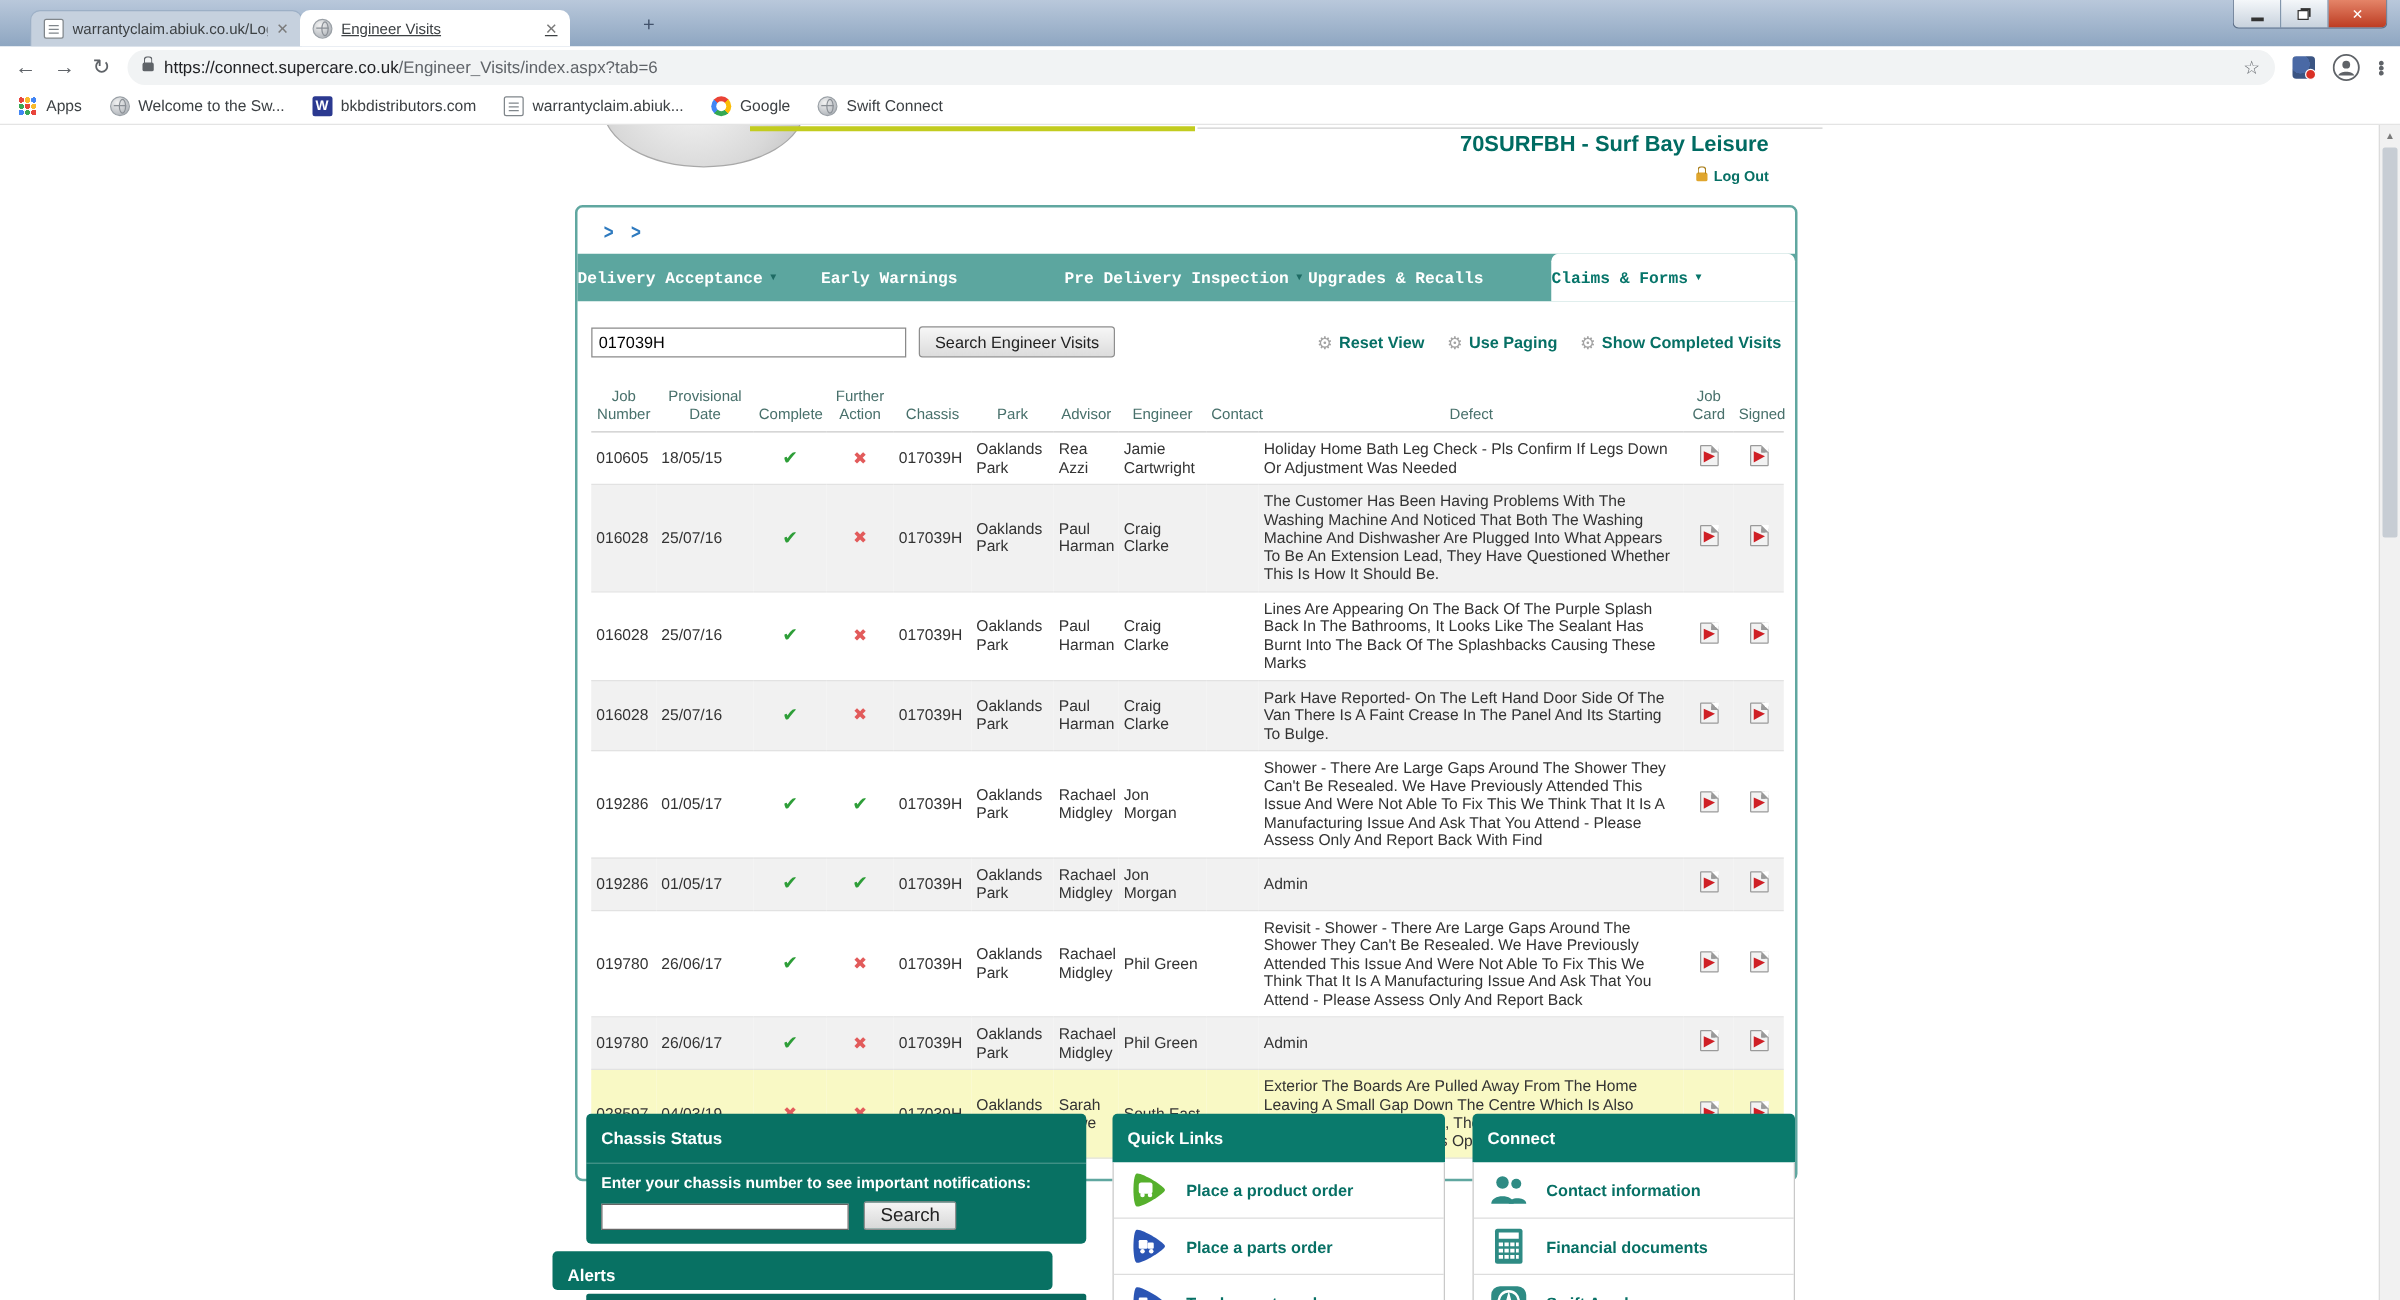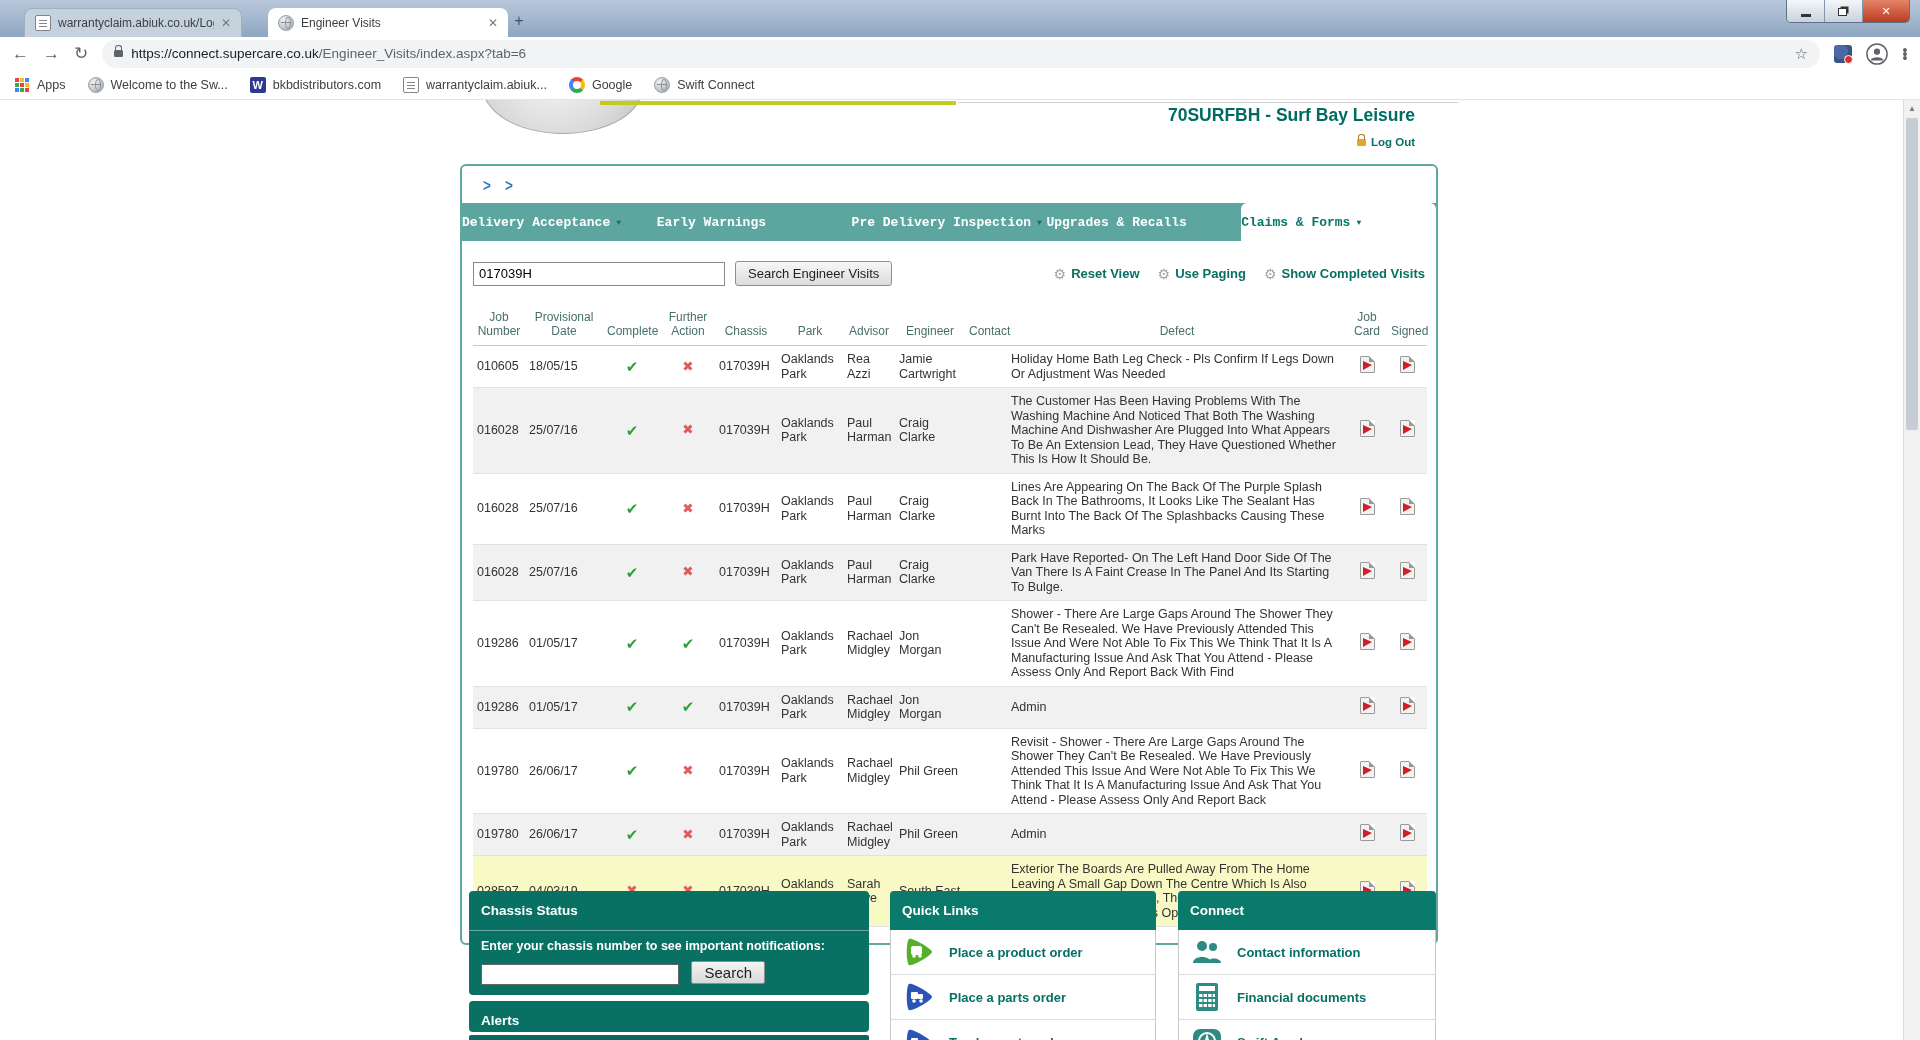--- a/index.html
+++ b/index.html
@@ -3,21 +3,21 @@
 <meta charset="utf-8">
 <style>
   * { margin:0; padding:0; box-sizing:border-box; }
   html,body { width:1920px; height:1040px; overflow:hidden; font-family:"Liberation Sans",sans-serif; background:#fff; }
   .screen { position:relative; width:1920px; height:1040px; }
 
   
   .titlebar { position:relative; height:37px; background:linear-gradient(#b9c8db,#8ea6c1); }
   .tab { position:absolute; top:8px; height:29px; display:flex; align-items:center; gap:7px; padding:0 10px; font-size:12px; color:#3c4043; border-radius:8px 8px 0 0; }
   .tab.inactive { left:24px; width:218px; background:#c6d1de; border:1px solid #9db0c6; border-bottom:none; }
-  .tab.active { left:268px; width:240px; background:#fff; }
+  .tab.active { left:240px; width:216px; background:#fff;text-decoration:underline; }
   .tab-title { flex:1; overflow:hidden; white-space:nowrap; }
   .tab-close { color:#7a7a7a; font-size:12px; cursor:default; }
   .newtab { position:absolute; left:505px; top:12px; width:28px; height:20px; text-align:center; color:#42526b; font-size:16px; line-height:18px; border-radius:4px; }
   .win-controls { position:absolute; right:10px; top:0; display:flex; border:1px solid #5f7189; border-top:none; border-radius:0 0 5px 5px; overflow:hidden; }
   .win-btn { width:38px; height:22px; display:flex; align-items:center; justify-content:center; background:linear-gradient(#f4f7fa,#c8d2dd); border-right:1px solid #8296ac; font-size:11px; color:#333; }
   .win-btn.close { background:linear-gradient(#e48468,#bd3c22); color:#fff; border-right:none; width:46px; }
   .glyph-min { width:10px; height:3px; background:#333; margin-top:8px; }
   .glyph-restore { width:9px; height:8px; border:1px solid #333; background:#fff; box-shadow:2px -2px 0 -0.5px #333; margin:2px 0 0 -2px; }
 
   .toolbar { height:33px; background:#fff; display:flex; align-items:center; padding:0 12px; gap:14px; }
@@ -95,21 +95,21 @@
 
   
   .panel-h { background:#0a7a6c; color:#fff; font-size:13.5px; font-weight:bold; padding:12px 12px; border-radius:4px 4px 0 0; }
   .dark-panel { position:absolute; background:#087163; border-radius:4px; color:#fff; }
   .dark-panel .panel-h { border-bottom:1px solid rgba(255,255,255,.4); background:transparent; }
   .chassis { left:469px; top:791px; width:400px; height:104px; }
   .chassis-body { padding:8px 12px; }
   .chassis-prompt { font-size:12.5px; font-weight:bold; margin-bottom:8px; }
   .chassis-input { width:198px; height:21px; border:1px solid #666; font-family:inherit; font-size:12px; padding:1px 4px; }
   .chassis-btn { margin-left:8px; height:23px; padding:0 12px; font-size:15px; font-family:inherit; color:#222; background:linear-gradient(#f5f5f5,#d8d8d8); border:1px solid #8e8e8e; border-radius:2px; }
-  .alerts { left:469px; top:901px; width:400px; height:31px; }
+  .alerts { left:442px; top:901px; width:400px; height:31px; }
   .alerts .panel-h { border-bottom:none; }
   .alerts-strip { position:absolute; left:469px; top:935px; width:400px; height:5px; background:#07695e; border-radius:2px 2px 0 0; }
 
   .list-panel { position:absolute; }
   .list-body { background:#fff; border:1px solid #c9c9c9; border-top:none; }
   .link-row { display:flex; align-items:center; gap:12px; height:45px; padding:0 10px; border-bottom:1px solid #ddd; }
   .link-row:last-child { border-bottom:none; }
   .link-label { font-size:13px; font-weight:bold; color:#077065; }
   .quicklinks { left:890px; top:791px; width:266px; }
   .connectp  { left:1178px; top:791px; width:258px; }

